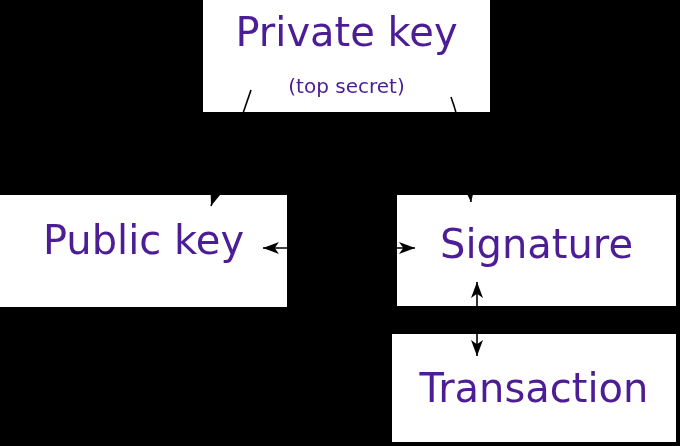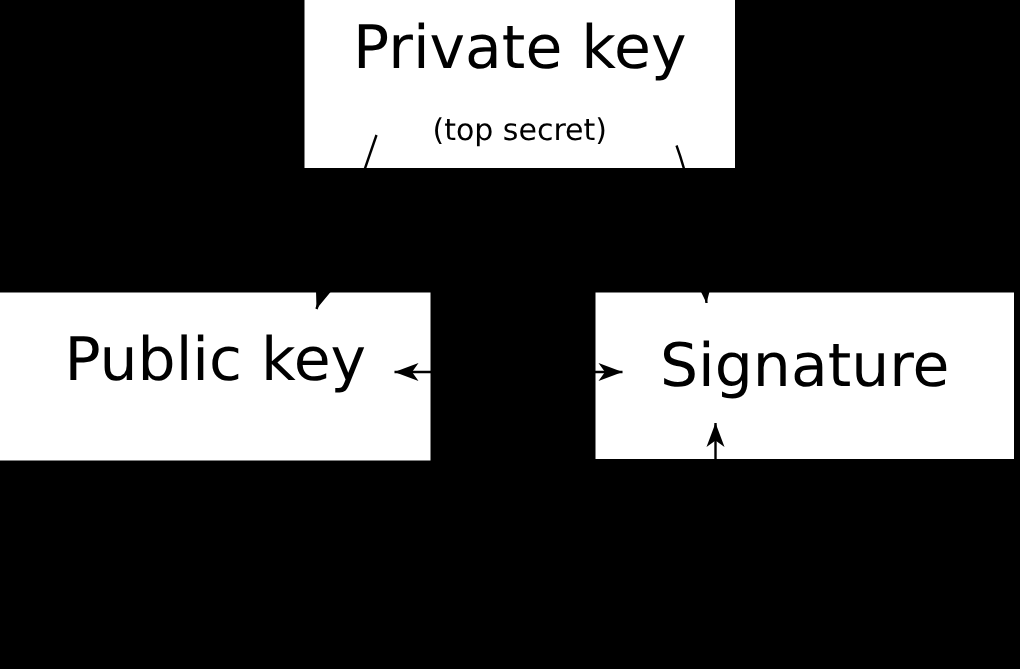--- a/index.html
+++ b/index.html
@@ -11,21 +11,21 @@
     position: relative;
     width: 680px;
     height: 446px;
     background: #000000;
     overflow: hidden;
     font-family: "DejaVu Sans", "Liberation Sans", sans-serif;
   }
   .node {
     position: absolute;
     background: #ffffff;
-    color: #000000;
+    color: #4c1d95;
     display: flex;
     align-items: center;
     justify-content: center;
     box-sizing: border-box;
   }
   .node .label {
     font-size: 40px;
     line-height: 46px;
     white-space: nowrap;
   }
@@ -70,20 +70,23 @@
   </div>
 
   <div class="node" id="public-key-node">
     <div class="label">Public key</div>
   </div>
 
   <div class="node" id="signature-node">
     <div class="label">Signature</div>
   </div>
 
+  <div class="node" id="transaction-node">
+    <div class="label">Transaction</div>
+  </div>
 
   <svg class="arrow-layer" viewBox="0 0 680 446" aria-hidden="true">
     <defs>
       <marker id="ah" markerUnits="userSpaceOnUse" markerWidth="20" markerHeight="16" refX="16.5" refY="7" orient="auto">
         <path d="M0.5,1 L16.5,7 L0.5,13 L4.8,7 Z" fill="#000000"></path>
       </marker>
     </defs>
 
     <path class="shaft" d="M251,90 L211,206" marker-end="url(#ah)"></path>
 

